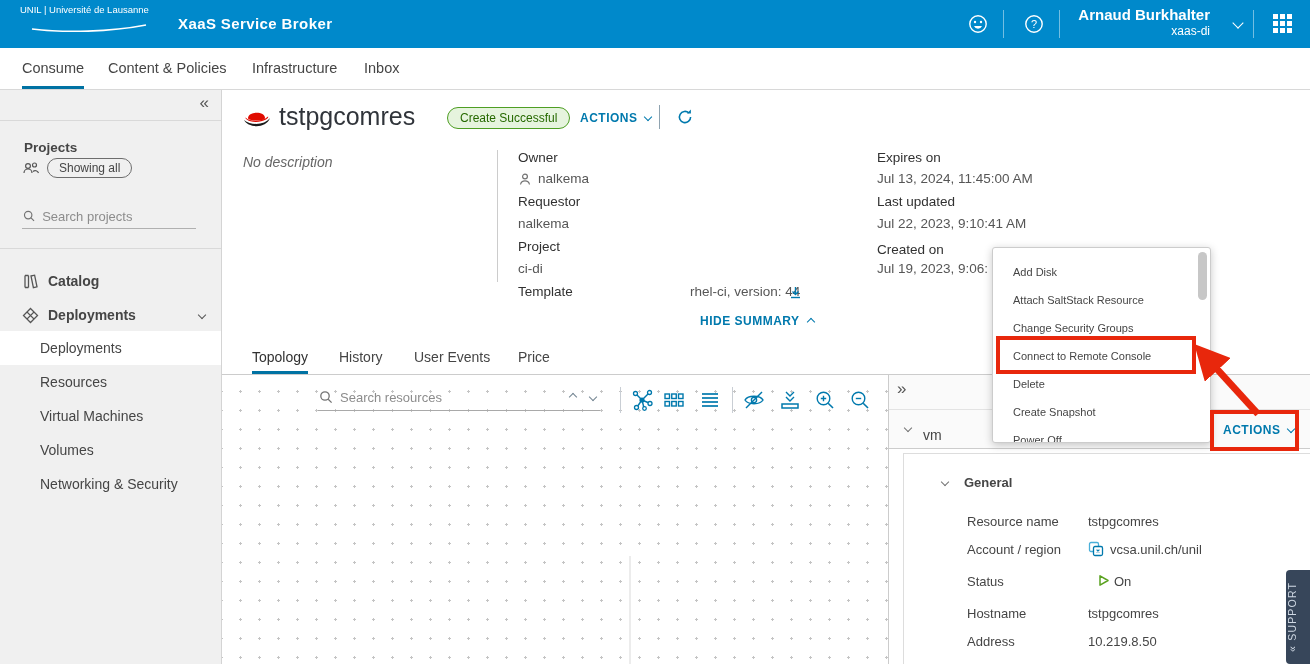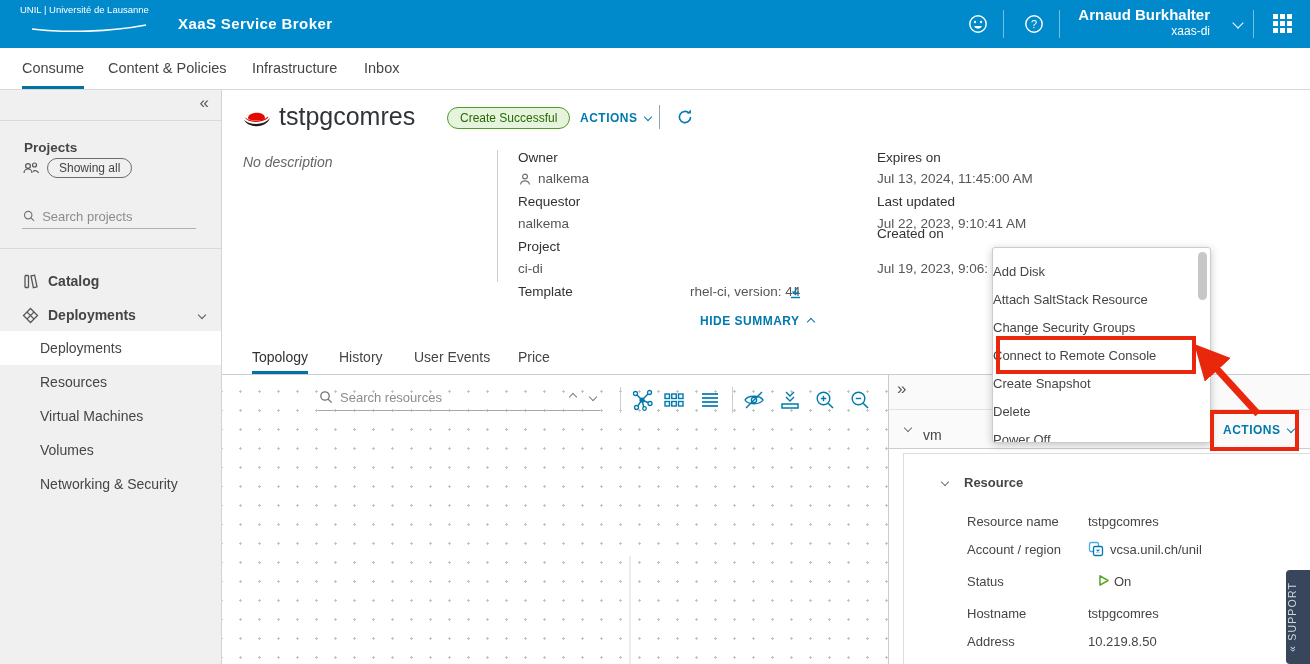--- a/index.html
+++ b/index.html
@@ -85,21 +85,21 @@
   .gp-lbl { position:absolute; left:63px; font-size:13px; color:#454545; }
   .gp-val { position:absolute; left:184px; font-size:13px; color:#454545; }
 
   
   .support { position:absolute; left:1286px; top:570px; width:24px; height:94px; background:#37465a; border-radius:4px 0 0 4px; cursor:pointer; }
   .support-txt { position:absolute; left:0; top:6px; width:24px; height:82px; writing-mode:vertical-rl; transform:rotate(180deg); text-align:center; color:#cfd8e3; font-size:10.5px; letter-spacing:1.2px; }
 
   
   .menu { position:absolute; left:992px; top:247px; width:219px; height:196px; background:#fff; border:1px solid #ccc; border-radius:3px; box-shadow:0 2px 8px rgba(0,0,0,.22); overflow:hidden; z-index:40; }
   .menu-items { position:absolute; left:0; top:10px; width:195px; }
-  .menu-item { height:28px; line-height:28px; font-size:13px; color:#454545; cursor:pointer; white-space:nowrap; }
+  .menu-item { height:28px; line-height:28px; padding-left:20px; font-size:11px; color:#454545; cursor:pointer; white-space:nowrap; }
   .menu-scroll { position:absolute; right:3px; top:4px; width:9px; height:48px; background:#c7c7c7; border-radius:5px; }
   .anno-box { position:absolute; border:4px solid #e8270c; z-index:50; pointer-events:none; }
   .anno-arrow { position:absolute; z-index:50; pointer-events:none; }
 
   .chev { display:inline-block; width:6px; height:6px; border-right:1.6px solid currentColor; border-bottom:1.6px solid currentColor; transform:rotate(45deg); }
   .chev.up { transform:rotate(-135deg); }
 </style>
 </head>
 <body>
 
@@ -235,21 +235,21 @@
   <div class="val" style="left:690px;top:284px">rhel-ci, version: 44</div>
   <svg width="15" height="15" viewBox="0 0 15 15" style="position:absolute;left:788px;top:285px;cursor:pointer">
     <path d="M7.5 2 v7 M4.5 6.5 L7.5 9.5 L10.5 6.5" fill="none" stroke="#0079ad" stroke-width="1.4"></path>
     <line x1="3" y1="12.5" x2="12" y2="12.5" stroke="#0079ad" stroke-width="1.4"></line>
   </svg>
 
   <div class="lbl" style="left:877px;top:150px">Expires on</div>
   <div class="val" style="left:877px;top:171px">Jul 13, 2024, 11:45:00 AM</div>
   <div class="lbl" style="left:877px;top:194px">Last updated</div>
   <div class="val" style="left:877px;top:216px">Jul 22, 2023, 9:10:41 AM</div>
-  <div class="lbl" style="left:877px;top:226px">Created on</div>
+  <div class="lbl" style="left:877px;top:242px">Created on</div>
   <div class="val" style="left:877px;top:261px">Jul 19, 2023, 9:06:</div>
 
   <div class="hide-summary">
     <span>HIDE SUMMARY</span> <span class="chev up" style="margin-left:5px"></span>
   </div>
 
   <div class="ctabs">
     <div class="ctab active" style="left:30px">Topology</div>
     <div class="ctab" style="left:117px">History</div>
     <div class="ctab" style="left:192px">User Events</div>
@@ -334,21 +334,21 @@
     </div>
     <div class="rp-vmrow">
       <span class="chev vm-chev"></span>
       <span class="vm-label">vm</span>
       <div class="actions-link rp-actions">
         <span>ACTIONS</span> <span class="chev" style="margin-left:4px;margin-bottom:2px"></span>
       </div>
     </div>
     <div class="gen-panel">
       <span class="chev gen-chev"></span>
-      <div class="gen-head">Resource</div>
+      <div class="gen-head">General</div>
 
       <div class="gp-lbl" style="top:60px">Resource name</div>
       <div class="gp-val" style="top:60px">tstpgcomres</div>
 
       <div class="gp-lbl" style="top:88px">Account / region</div>
       <svg width="16" height="16" viewBox="0 0 16 16" style="position:absolute;left:184px;top:87px">
         <rect x="1.5" y="1.5" width="9" height="9" rx="1.5" fill="none" stroke="#49afd9" stroke-width="1.3"></rect>
         <rect x="5.5" y="5.5" width="9" height="9" rx="1.5" fill="#fff" stroke="#0079ad" stroke-width="1.3"></rect>
         <path d="M8 10 l4 0 M10 8 l0 4" stroke="#0079ad" stroke-width="1.2" transform="rotate(45 10 10)"></path>
       </svg>
@@ -371,22 +371,22 @@
   <div class="support">
     <div class="support-txt">« <span>SUPPORT</span></div>
   </div>
 
   <div class="menu">
     <div class="menu-items">
       <div class="menu-item">Add Disk</div>
       <div class="menu-item">Attach SaltStack Resource</div>
       <div class="menu-item">Change Security Groups</div>
       <div class="menu-item">Connect to Remote Console</div>
+      <div class="menu-item">Delete</div>
       <div class="menu-item">Create Snapshot</div>
-      <div class="menu-item">Delete</div>
       <div class="menu-item">Power Off</div>
     </div>
     <div class="menu-scroll"></div>
   </div>
 
   <div class="anno-box" style="left:996px;top:336px;width:200px;height:38px"></div>
   <div class="anno-box" style="left:1210px;top:410px;width:89px;height:41px"></div>
   <svg class="anno-arrow" width="95" height="90" style="left:1180px;top:340px">
     <defs>
       <marker id="ah" markerWidth="5" markerHeight="5" refX="2.5" refY="2.5" orient="auto">

